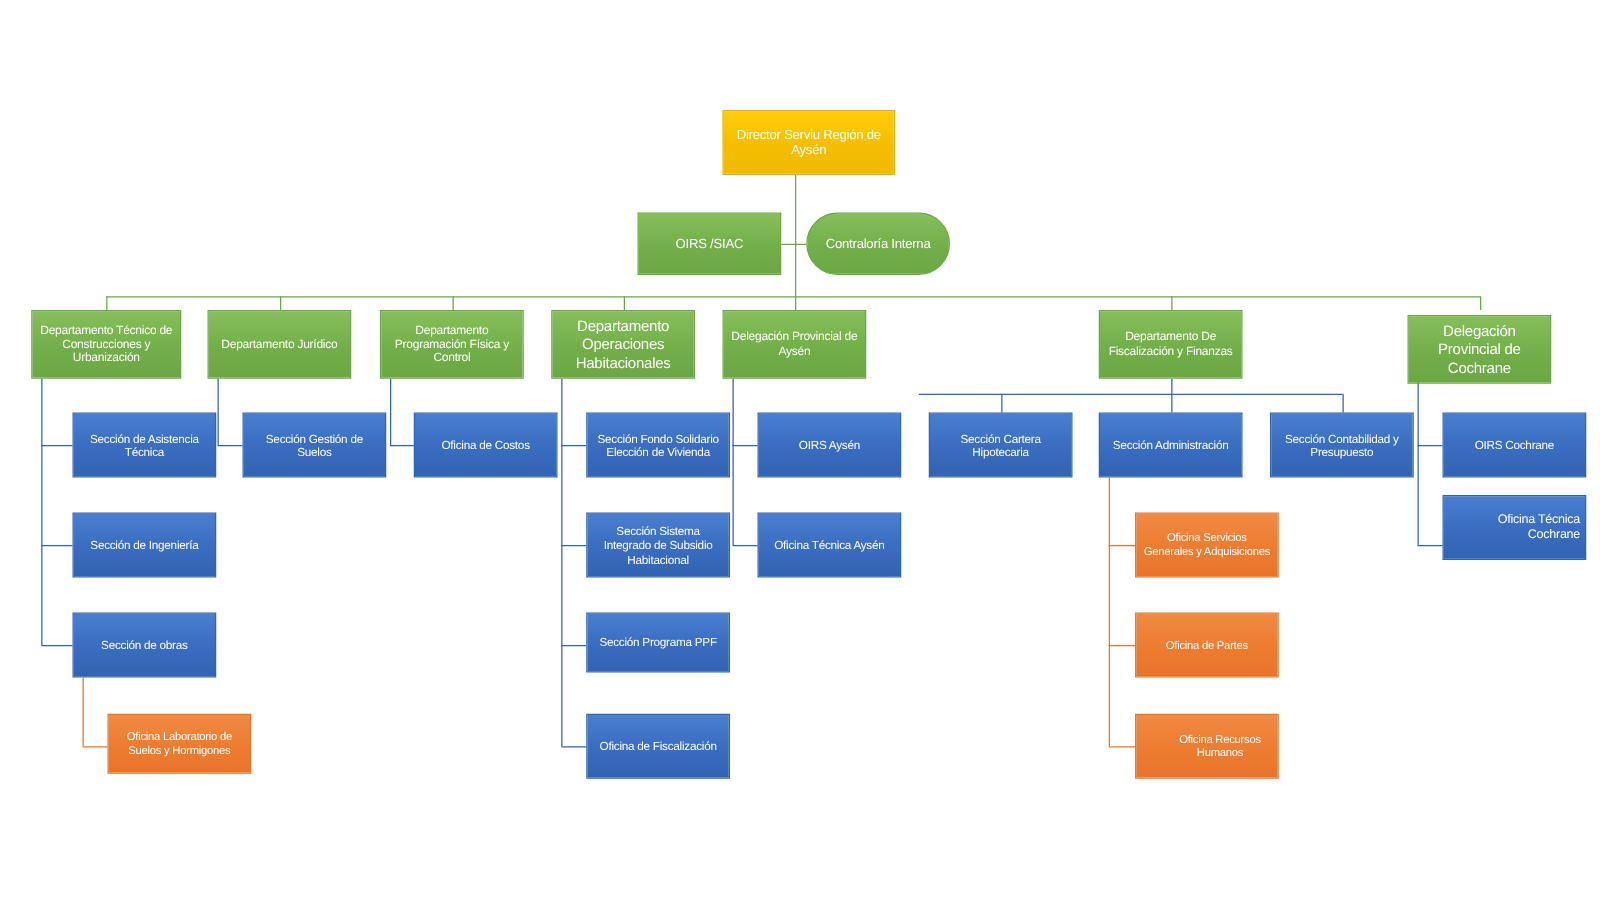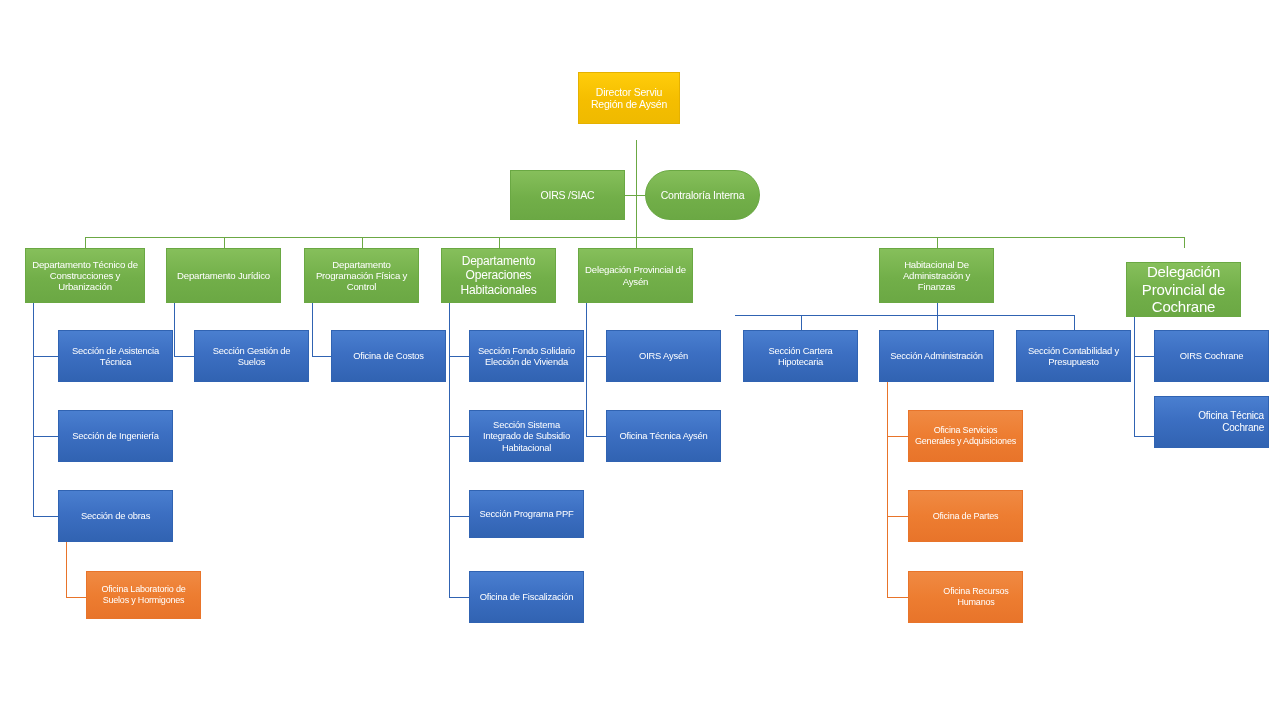--- a/index.html
+++ b/index.html
@@ -112,21 +112,21 @@
       <div class="conn v c-orange" style="left: 887px; top: 382px; height: 215px;"></div>
       <div class="conn h c-orange" style="left: 887px; top: 436px; width: 21px;"></div>
       <div class="conn h c-orange" style="left: 887px; top: 516px; width: 21px;"></div>
       <div class="conn h c-orange" style="left: 887px; top: 597px; width: 21px;"></div>
       <div class="conn v c-blue" style="left: 1134px; top: 303px; height: 133px;"></div>
       <div class="conn h c-blue" style="left: 1134px; top: 356px; width: 20px;"></div>
       <div class="conn h c-blue" style="left: 1134px; top: 436px; width: 20px;"></div>
     </div>
 
   <div id="node-layer">
-      <div class="node gold" style="left: 578px; top: 72px; width: 102px; height: 52px; font-size: 10.5px;">
+      <div class="node gold" style="left: 578px; top: 88px; width: 138px; height: 52px; font-size: 10.5px;">
         <span>Director Serviu Región de Aysén</span>
       </div>
       <div class="node green" style="left: 510px; top: 170px; width: 115px; height: 50px; font-size: 10.5px;">
         <span>OIRS /SIAC</span>
       </div>
       <div class="node green" style="left: 645px; top: 170px; width: 115px; height: 50px; font-size: 10.5px; border-radius: 25px;">
         <span>Contraloría Interna</span>
       </div>
       <div class="node green" style="left: 25px; top: 248px; width: 120px; height: 55px; font-size: 9.6px;">
         <span>Departamento Técnico de Construcciones y Urbanización</span>
@@ -137,23 +137,23 @@
       <div class="node green" style="left: 304px; top: 248px; width: 115px; height: 55px; font-size: 9.6px;">
         <span>Departamento Programación Física y Control</span>
       </div>
       <div class="node green" style="left: 441px; top: 248px; width: 115px; height: 55px; font-size: 12px;">
         <span>Departamento Operaciones Habitacionales</span>
       </div>
       <div class="node green" style="left: 578px; top: 248px; width: 115px; height: 55px; font-size: 9.6px;">
         <span>Delegación Provincial de Aysén</span>
       </div>
       <div class="node green" style="left: 879px; top: 248px; width: 115px; height: 55px; font-size: 9.6px;">
-        <span>Habitacional De Administración y Finanzas</span>
-      </div>
-      <div class="node green" style="left: 1126px; top: 262px; width: 115px; height: 55px; font-size: 15px;">
+        <span>Departamento De Fiscalización y Finanzas</span>
+      </div>
+      <div class="node green" style="left: 1126px; top: 252px; width: 115px; height: 55px; font-size: 12px;">
         <span>Delegación Provincial de Cochrane</span>
       </div>
       <div class="node blue" style="left: 58px; top: 330px; width: 115px; height: 52px; font-size: 9.4px;">
         <span>Sección de Asistencia Técnica</span>
       </div>
       <div class="node blue" style="left: 58px; top: 410px; width: 115px; height: 52px; font-size: 9.4px;">
         <span>Sección de Ingeniería</span>
       </div>
       <div class="node blue" style="left: 58px; top: 490px; width: 115px; height: 52px; font-size: 9.4px;">
         <span>Sección de obras</span>

